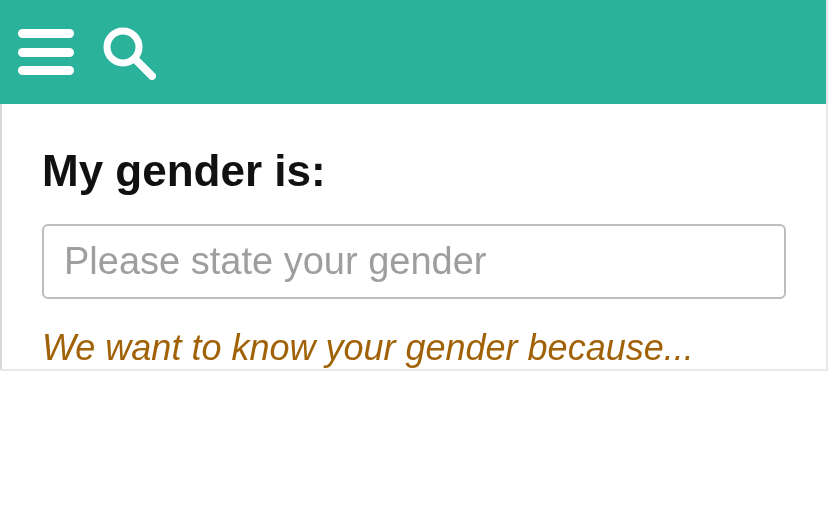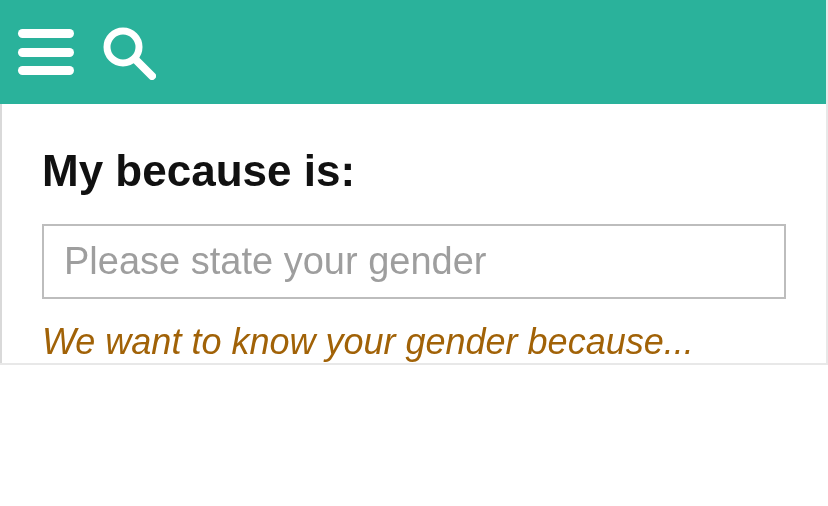--- a/index.html
+++ b/index.html
@@ -3,21 +3,21 @@
   <meta charset="utf-8">
   <style>
     * { box-sizing: border-box; margin: 0; padding: 0; }
     body { font-family: Arial, Helvetica, sans-serif; width: 828px; height: 506px; background: #fff; }
     .header { background: #2ab29b; height: 104px; display: flex; align-items: center; padding: 0 18px; }
     .menu-icon { width: 56px; height: 46px; display: flex; flex-direction: column; justify-content: space-between; cursor: pointer; margin-right: 26px; }
     .menu-icon span { display: block; height: 9px; width: 100%; background: #fff; border-radius: 5px; }
     .search-icon { width: 56px; height: 56px; cursor: pointer; }
     .main { padding: 42px 40px 0 40px; background: #fff; border-left: 2px solid #d9d9d9; }
     .heading { font-size: 44px; font-weight: 700; color: #111; margin-bottom: 28px; }
-    .input-wrap { border: 2px solid #bdbdbd; border-radius: 0; padding: 14px 20px; margin-bottom: 22px; }
+    .input-wrap { border: 2px solid #bdbdbd; border-radius: 6px; padding: 14px 20px; margin-bottom: 28px; }
     .input-wrap input { width: 100%; border: none; outline: none; font-size: 38px; color: #333; background: transparent; }
     .input-wrap input::placeholder { color: #9e9e9e; }
     .explain { font-size: 36px; font-style: italic; color: #a16207; }
     .outer { border-right: 2px solid #e8e8e8; border-bottom: 2px solid #e8e8e8; }
   </style>
 </head>
 <body>
 
 <div class="outer">
   <div class="header">
@@ -28,19 +28,19 @@
     </div>
     <div class="search-icon">
       <svg viewBox="0 0 56 56" width="56" height="56">
         <circle cx="23" cy="23" r="16" stroke="#fff" stroke-width="7" fill="none"></circle>
         <line x1="35" y1="35" x2="52" y2="52" stroke="#fff" stroke-width="8" stroke-linecap="round"></line>
       </svg>
     </div>
   </div>
 
   <div class="main">
-    <h1 class="heading">My because is:</h1>
+    <h1 class="heading">My gender is:</h1>
     <div class="input-wrap">
       <input type="text" placeholder="Please state your gender" style="">
     </div>
     <p class="explain">We want to know your gender because...</p>
   </div>
 </div>
 
 </body></html>

